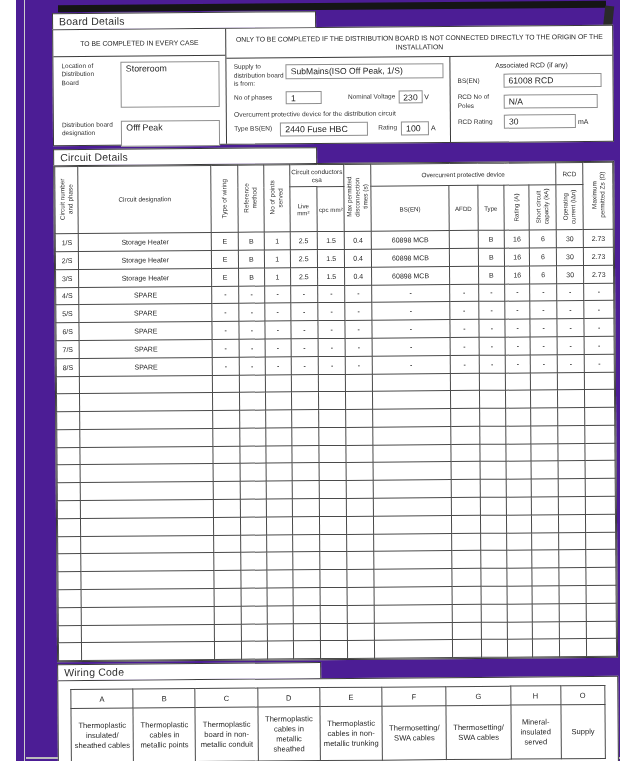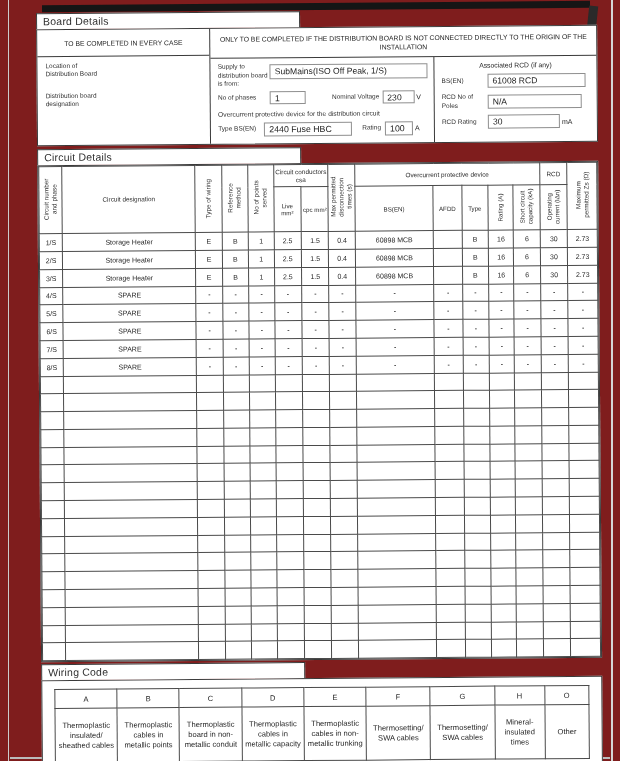--- a/index.html
+++ b/index.html
@@ -1,18 +1,18 @@
 <!DOCTYPE html>
 <html><head>
 <meta charset="utf-8">
 <style>
   * { margin:0; padding:0; box-sizing:border-box; }
   html,body { width:620px; height:761px; background:#ffffff; overflow:hidden;
               font-family:"Liberation Sans", sans-serif; color:#222; }
-  .page { position:absolute; inset:0; background:#7f1d1d; }
+  .page { position:absolute; inset:0; background:#4c1d95;margin-left:16px; }
   .edge-left  { position:absolute; left:8px; top:0; width:1px; height:100%; background:#cccccc; }
   .edge-right { position:absolute; left:611px; top:0; width:2px; height:100%; background:#d6d6d6; }
   .edge-bottom{ position:absolute; left:10px; top:757px; width:600px; height:2px; background:#bbbbbb; }
   .scan-bar   { position:absolute; left:42px; top:3px; width:548px; height:7px; background:#151515; transform:rotate(-0.45deg); }
   .scan-blot  { position:absolute; left:588px; top:6px; width:9px; height:24px; background:#2a2a2a; transform:rotate(6deg); }
 
   .form { position:absolute; left:36px; top:11px; width:561px; transform:rotate(-0.45deg); transform-origin:50% 0; }
 
   .section { border:1.6px solid #3a3a3a; background:#fff; }
   .tabwrap { display:flex; }
@@ -83,38 +83,40 @@
 
     <div class="tabwrap">
         <div class="tab">Board Details</div>
       </div>
     <div class="section">
       <div class="bd-body">
         <div class="bd-left">
           <div class="bd-head">TO BE COMPLETED IN EVERY CASE</div>
           <div class="lblrow">
             <div class="lbl" style="width:52px">Location of Distribution Board</div>
+            <div class="fbox loc-box">Storeroom</div>
           </div>
           <div class="lblrow second">
             <div class="lbl" style="width:52px">Distribution board designation</div>
+            <div class="fbox des-box">Offf Peak</div>
           </div>
         </div>
         <div class="bd-right">
           <div class="bd-head">ONLY TO BE COMPLETED IF THE DISTRIBUTION BOARD IS NOT CONNECTED DIRECTLY TO THE ORIGIN OF THE INSTALLATION</div>
           <div class="bd-rbody">
             <div class="bd-rl">
               <div class="inline supply">
                 <div class="lbl">Supply to distribution board is from:</div>
                 <div class="fbox" style="width:158px">SubMains(ISO Off Peak, 1/S)</div>
               </div>
               <div class="inline row2">
                 <div class="lbl" style="width:52px">No of phases</div>
                 <div class="fbox" style="width:36px">1</div>
                 <div class="lbl" style="margin-left:26px">Nominal Voltage</div>
-                <div class="fbox" style="width:32px;margin-left:3px">230</div>
+                <div class="fbox" style="width:24px;margin-left:3px">230</div>
                 <div class="unit">V</div>
               </div>
               <div class="ocpd-note">Overcurrent protective device for the distribution circuit</div>
               <div class="inline row3">
                 <div class="lbl" style="width:46px">Type BS(EN)</div>
                 <div class="fbox" style="width:88px">2440 Fuse HBC</div>
                 <div class="lbl" style="margin-left:10px">Rating</div>
                 <div class="fbox" style="width:28px;margin-left:4px">100</div>
                 <div class="unit">A</div>
               </div>
@@ -631,26 +633,26 @@
               <th>G</th>
               <th>H</th>
               <th>O</th>
             </tr>
           </thead>
           <tbody>
             <tr>
               <td>Thermoplastic insulated/ sheathed cables</td>
               <td>Thermoplastic cables in metallic points</td>
               <td>Thermoplastic board in non-metallic conduit</td>
-              <td>Thermoplastic cables in metallic capacity</td>
+              <td>Thermoplastic cables in metallic sheathed</td>
               <td>Thermoplastic cables in non-metallic trunking</td>
               <td>Thermosetting/ SWA cables</td>
               <td>Thermosetting/ SWA cables</td>
-              <td>Mineral-insulated times</td>
-              <td>Other</td>
+              <td>Mineral-insulated served</td>
+              <td>Supply</td>
             </tr>
           </tbody>
         </table>
       </div>
     </div>
 
   </div>
 </div>
 
 </body></html>

